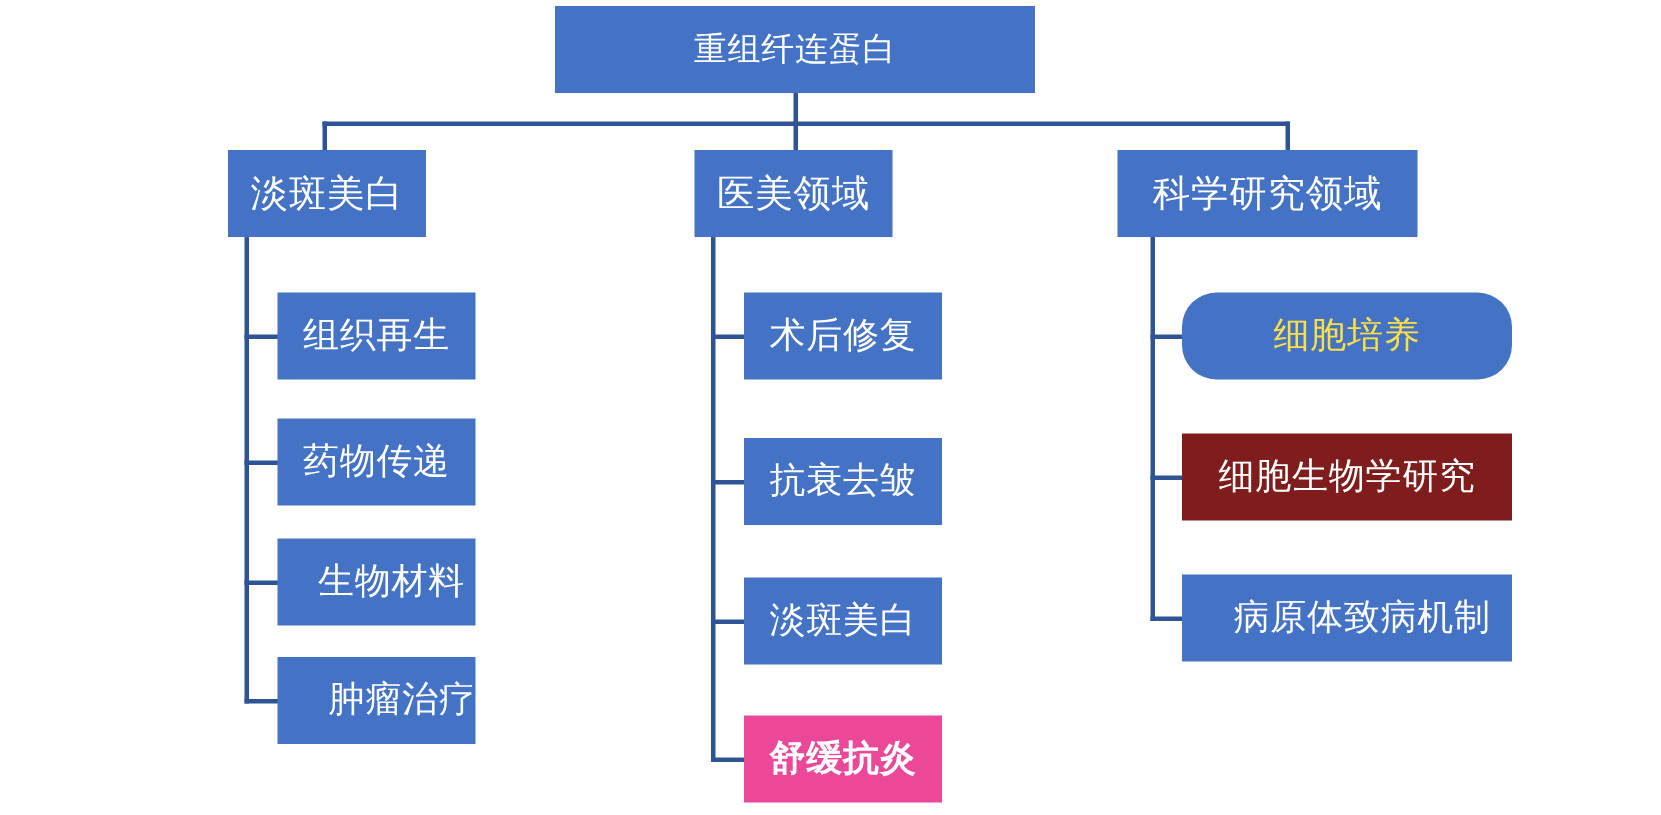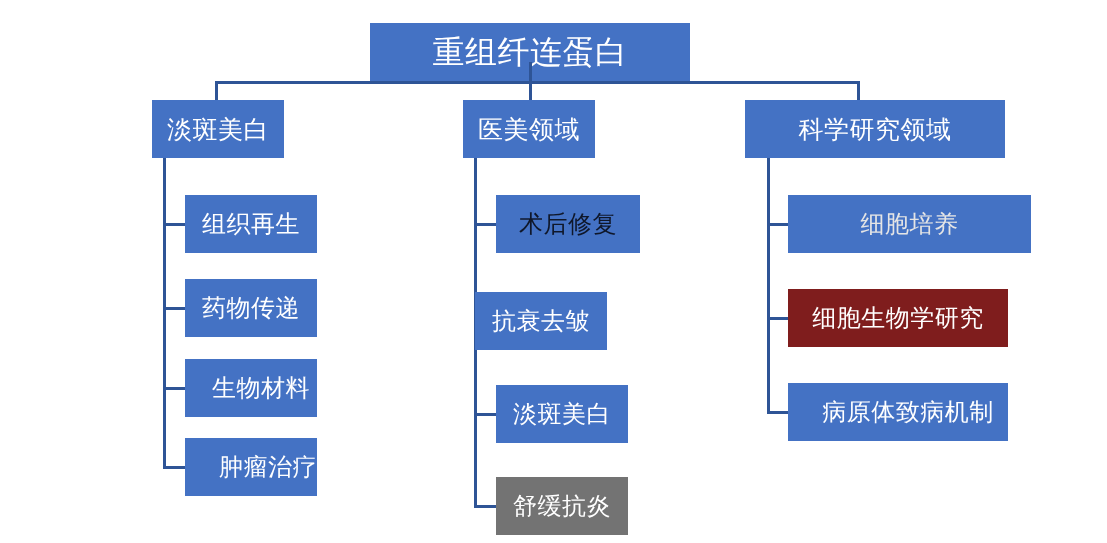--- a/index.html
+++ b/index.html
@@ -27,22 +27,21 @@
     align-items: center;
     justify-content: center;
     text-align: center;
     font-weight: 400;
     letter-spacing: 0.5px;
     line-height: 1.2;
     white-space: nowrap;
     user-select: none;
   }
   .node-root {
-    font-size: 32px;
-    margin-top: 19px;
+    font-size: 22px;
   }
   .node-branch {
     font-size: 25px;
   }
   .node-leaf {
     font-size: 24px;
   }
   .connector {
     position: absolute;
     background: #2E5496;
@@ -100,47 +99,47 @@
     <span>医美领域</span>
   </div>
 
   <div class="connector connector-v" style="left: 474px; top: 158px; width: 3px; height: 350px; background: rgb(46, 84, 150);"></div>
 
   <div class="connector connector-h" style="left: 474px; top: 223px; width: 23px; height: 3px; background: rgb(46, 84, 150);"></div>
   <div class="connector connector-h" style="left: 474px; top: 320px; width: 23px; height: 3px; background: rgb(46, 84, 150);"></div>
   <div class="connector connector-h" style="left: 474px; top: 413px; width: 23px; height: 3px; background: rgb(46, 84, 150);"></div>
   <div class="connector connector-h" style="left: 474px; top: 505px; width: 23px; height: 3px; background: rgb(46, 84, 150);"></div>
 
-  <div class="node node-leaf" style="left: 496px; top: 195px; width: 144px; height: 58px; background: rgb(68, 114, 196); color: #0f172a; text-align: right;">
+  <div class="node node-leaf" style="left: 496px; top: 195px; width: 132px; height: 58px; background: rgb(68, 114, 196); color: #ffffff; text-align: right;">
     <span>术后修复</span>
   </div>
 
-  <div class="node node-leaf" style="left: 475px; top: 292px; width: 132px; height: 58px; background: rgb(68, 114, 196); color: rgb(255, 255, 255);">
+  <div class="node node-leaf" style="left: 496px; top: 292px; width: 132px; height: 58px; background: rgb(68, 114, 196); color: rgb(255, 255, 255);">
     <span>抗衰去皱</span>
   </div>
 
   <div class="node node-leaf" style="left: 496px; top: 385px; width: 132px; height: 58px; background: rgb(68, 114, 196); color: #ffffff;">
     <span>淡斑美白</span>
   </div>
 
-  <div class="node node-leaf" style="left: 496px; top: 477px; width: 132px; height: 58px; background: #737373; color: rgb(255, 255, 255);">
+  <div class="node node-leaf" style="left: 496px; top: 477px; width: 132px; height: 58px; background: #ec4899; color: rgb(255, 255, 255); font-weight: bold;">
     <span>舒缓抗炎</span>
   </div>
 
-  <div class="node node-branch" style="left: 745px; top: 100px; width: 260px; height: 58px; background: rgb(68, 114, 196); color: rgb(255, 255, 255); text-align: right;">
+  <div class="node node-branch" style="left: 745px; top: 100px; width: 200px; height: 58px; background: rgb(68, 114, 196); color: rgb(255, 255, 255); text-align: right;">
     <span>科学研究领域</span>
   </div>
 
   <div class="connector connector-v" style="left: 767px; top: 158px; width: 3px; height: 256px; background: rgb(46, 84, 150);"></div>
 
   <div class="connector connector-h" style="left: 767px; top: 223px; width: 22px; height: 3px; background: rgb(46, 84, 150);"></div>
   <div class="connector connector-h" style="left: 767px; top: 317px; width: 22px; height: 3px; background: rgb(46, 84, 150);"></div>
   <div class="connector connector-h" style="left: 767px; top: 411px; width: 22px; height: 3px; background: rgb(46, 84, 150);"></div>
 
-  <div class="node node-leaf" style="left: 788px; top: 195px; width: 243px; height: 58px; background: rgb(68, 114, 196); color: #e5e5e5;">
+  <div class="node node-leaf" style="left: 788px; top: 195px; width: 220px; height: 58px; background: rgb(68, 114, 196); color: #fde047; border-radius: 23px;">
     <span>细胞培养</span>
   </div>
 
   <div class="node node-leaf" style="left: 788px; top: 289px; width: 220px; height: 58px; background: #7f1d1d; color: rgb(255, 255, 255);">
     <span>细胞生物学研究</span>
   </div>
 
   <div class="node node-leaf" style="left: 788px; top: 383px; width: 220px; height: 58px; background: rgb(68, 114, 196); color: rgb(255, 255, 255); padding-left: 20px;">
     <span>病原体致病机制</span>
   </div>

